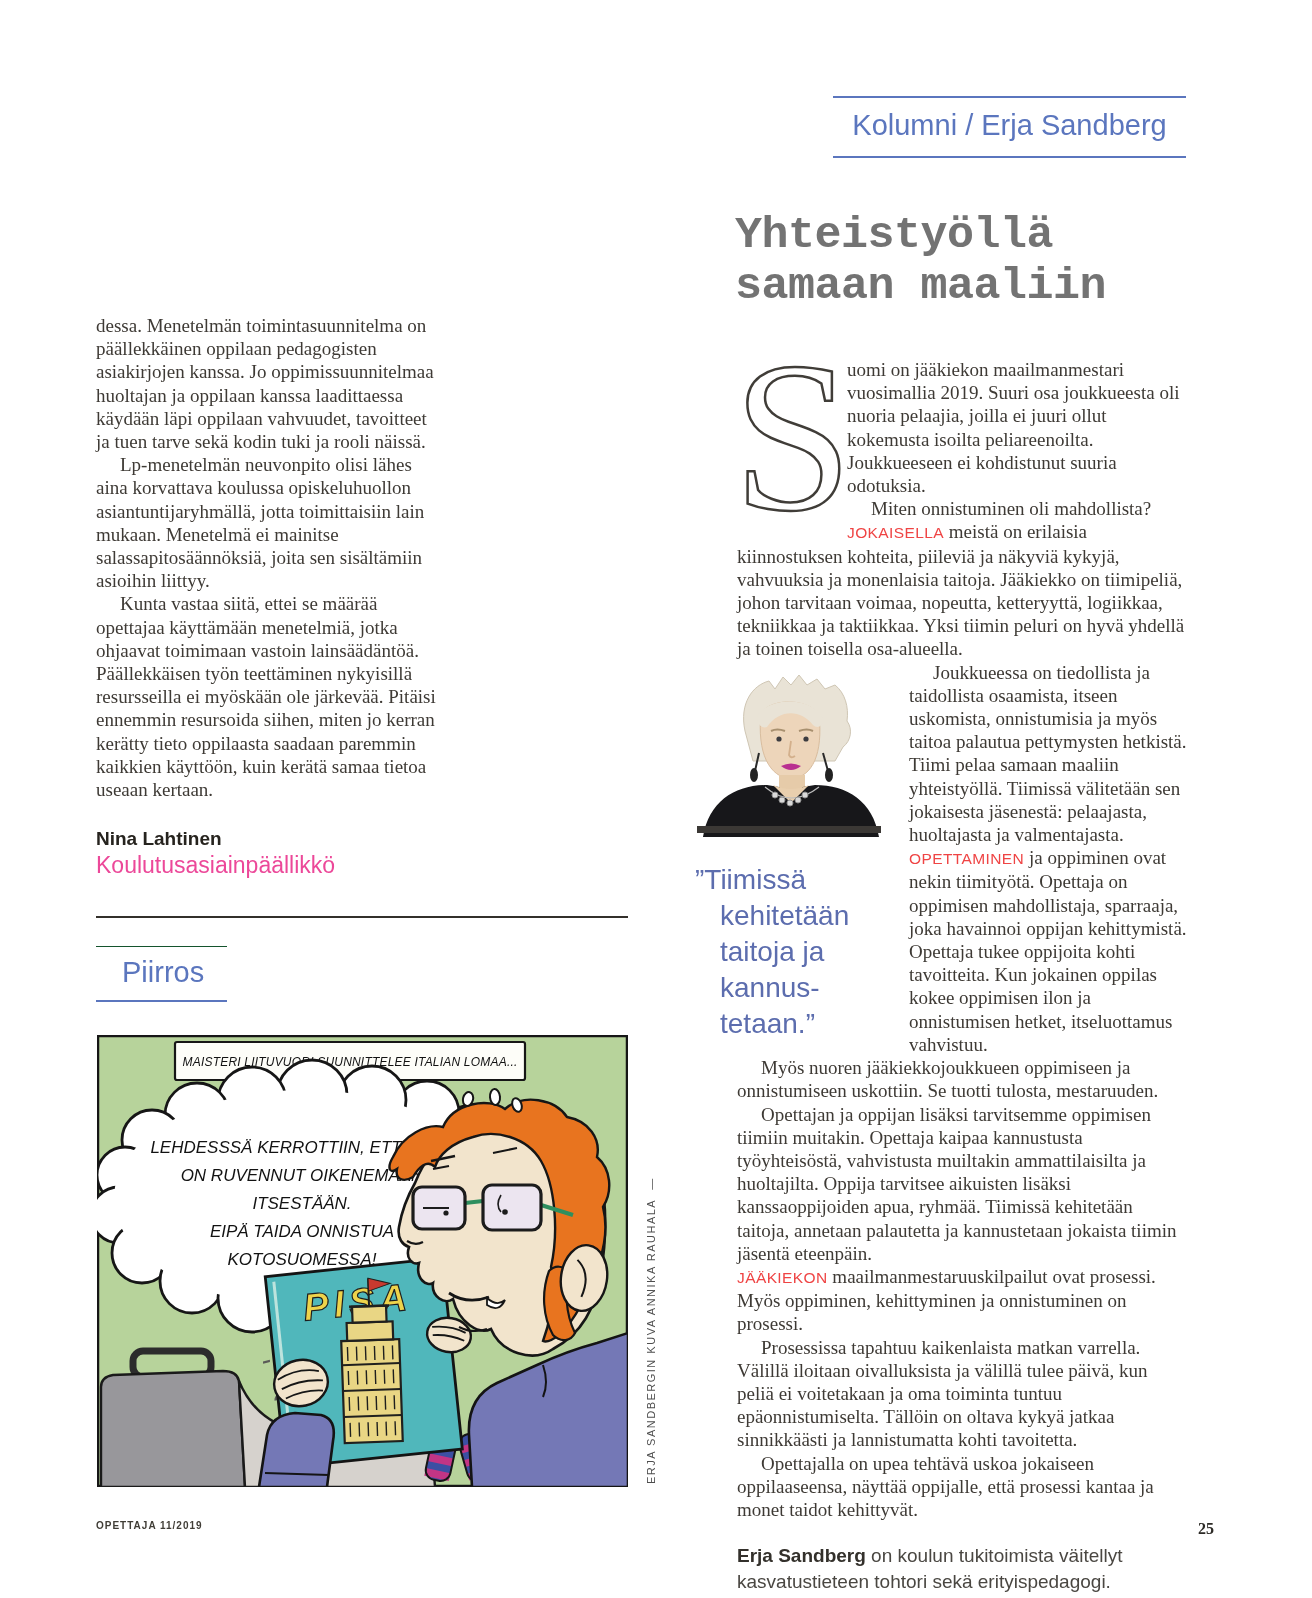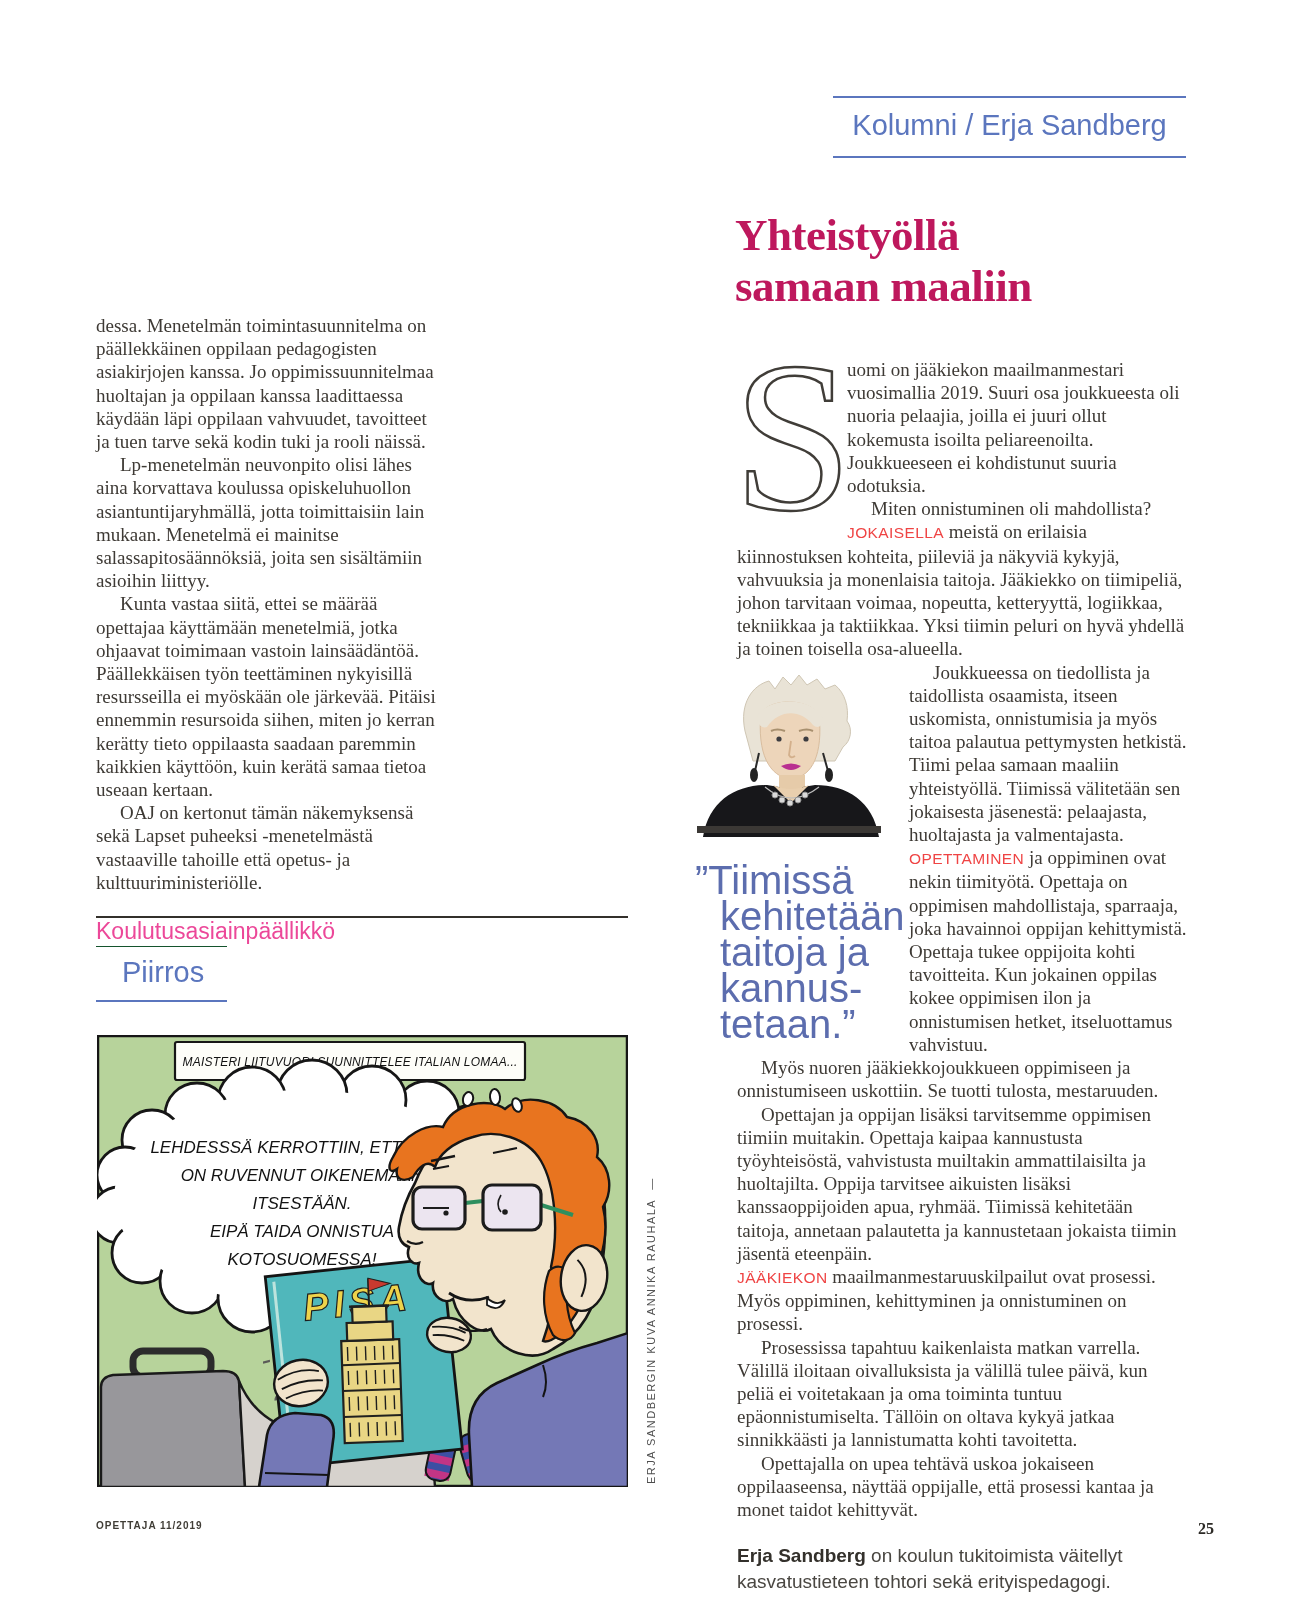--- a/index.html
+++ b/index.html
@@ -11,22 +11,22 @@
   
   .kicker-block{
     position:absolute;left:833px;top:96px;width:353px;
     border-top:2px solid #5b76be;border-bottom:2px solid #5b76be;
     padding:11px 0 14px;text-align:center;
     font-family:"Liberation Sans",sans-serif;font-size:29px;color:#5b76be;
   }
   
   .title{
     position:absolute;left:735px;top:210px;width:470px;
-    font-family:Liberation Serif, serif;font-weight:bold;
-    font-size:45px;line-height:51px;color:#be185d;letter-spacing:-0.5px;
+    font-family:Liberation Mono, monospace;font-weight:bold;
+    font-size:45px;line-height:51px;color:#737373;letter-spacing:-0.5px;
   }
   
   .left-col{position:absolute;left:96px;top:314px;width:344px;
     font-size:19px;line-height:23.2px;}
   .left-col p{margin:0;}
   .ind{text-indent:24px;}
   .author{margin-top:24px;font-family:"Liberation Sans",sans-serif;line-height:27px;}
   .author .name{font-weight:bold;font-size:19px;color:#26231e;}
   .author .role{font-size:23px;color:#ec4899;}
   .left-divider{position:absolute;left:96px;top:916px;width:532px;border-top:2.5px solid #33302b;}
@@ -60,21 +60,21 @@
     font-size:15.5px;letter-spacing:0.4px;color:#ef4444;}
   .dropcap{
     float:left;font-family:"Liberation Serif",serif;
     font-size:215px;line-height:150px;height:152px;width:98px;
     margin:4px 16px 10px -4px;text-align:center;
     color:transparent;-webkit-text-stroke:2.5px #403d38;
   }
   @supports not (-webkit-text-stroke: 1px black){.dropcap{color:#403d38;}}
   .media-float{float:left;width:200px;margin-left:-42px;margin-right:14px;padding-top:8px;}
   .pull-quote{margin-top:20px;font-family:"Liberation Sans",sans-serif;
-    font-size:40px;line-height:36px;color:#5c6dae;}
+    font-size:28px;line-height:36px;color:#5c6dae;}
   .pq-line{padding-left:25px;}
   .pq-line.first{padding-left:0;}
   .bio{margin-top:22px;font-family:"Liberation Sans",sans-serif;
     font-size:19px;line-height:26px;color:#4a4742;}
   .bio .bio-name{font-weight:bold;color:#33302b;}
   .bio .email{font-style:italic;color:#55524c;}
   
   .footer-mag{position:absolute;left:96px;top:1520px;
     font-family:"Liberation Sans",sans-serif;font-weight:bold;
     font-size:10px;letter-spacing:1px;color:#403d36;}
@@ -91,22 +91,22 @@
 
   <div class="title">
     <div>Yhteistyöllä</div>
     <div>samaan maaliin</div>
   </div>
 
   <div class="left-col">
     <p>dessa. Menetelmän toimintasuunnitelma on päällekkäinen oppilaan pedagogisten asiakirjojen kanssa. Jo oppimissuunnitelmaa huoltajan ja oppilaan kanssa laadittaessa käydään läpi oppilaan vahvuudet, tavoitteet ja tuen tarve sekä kodin tuki ja rooli näissä.</p>
     <p class="ind">Lp-menetelmän neuvonpito olisi lähes aina korvattava koulussa opiskeluhuollon asiantuntijaryhmällä, jotta toimittaisiin lain mukaan. Menetelmä ei mainitse salassapitosäännöksiä, joita sen sisältämiin asioihin liittyy.</p>
     <p class="ind">Kunta vastaa siitä, ettei se määrää opettajaa käyttämään menetelmiä, jotka ohjaavat toimimaan vastoin lainsäädäntöä. Päällekkäisen työn teettäminen nykyisillä resursseilla ei myöskään ole järkevää. Pitäisi ennemmin resursoida siihen, miten jo kerran kerätty tieto oppilaasta saadaan paremmin kaikkien käyttöön, kuin kerätä samaa tietoa useaan kertaan.</p>
-    <p class="ind">OAJ on kertonut tämän näkemyksensä sekä Lapset puheeksi -menetelmästä vastaaville tahoille että opetus- ja kulttuuriministeriölle.</p>
     <div class="author">
+      <div class="name">Nina Lahtinen</div>
       <div class="role">Koulutusasiainpäällikkö</div>
     </div>
   </div>
 
   <div class="left-divider"></div>
 
   <div class="piirros">Piirros</div>
 
   <div class="cartoon">
     <svg width="531" height="452" viewBox="0 0 531 452">

